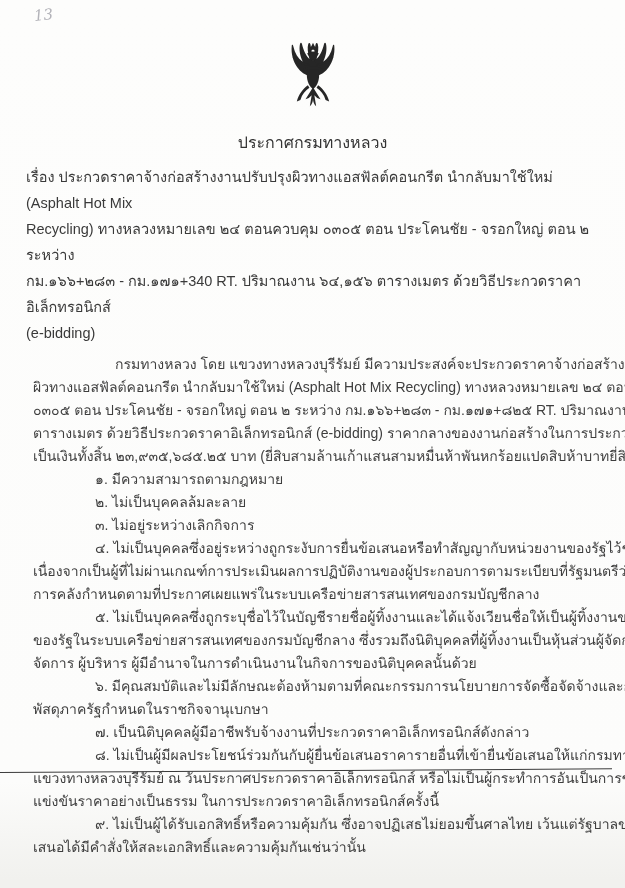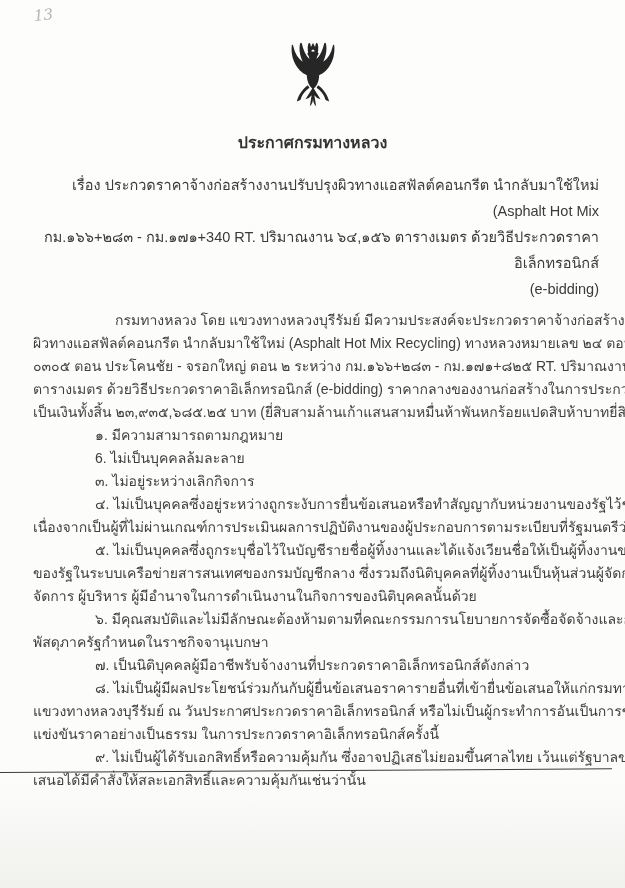--- a/index.html
+++ b/index.html
@@ -15,25 +15,25 @@
   }
   .pencil{
     position:absolute; left:34px; top:6px;
     font-size:15px; color:#b3b3b9;
     font-style:italic; transform:rotate(-6deg);
     font-family:"DejaVu Serif",serif;
   }
   .emblem{ padding-top:42px; text-align:center; }
   .emblem svg{ width:98px; height:82px; }
   .agency{
-    text-align:center; font-size:16px; font-weight:bold;
+    text-align:center; font-size:16px; font-weight:normal;
     color:#333; margin-top:4px; line-height:22px;
   }
   .subject{
-    margin-top:18px; text-align:right;
+    margin-top:10px; text-align:left;
     font-size:14.5px; line-height:26px; color:#3a3a3a;
     padding:0 26px;
   }
   .content{
     margin-top:7px; padding:0 28px 0 33px;
     font-size:14px; line-height:23px; color:#3e3e3e;
   }
   .ln{ white-space:nowrap; }
   .ind{ padding-left:62px; }     
   .ind-lg{ padding-left:82px; }
@@ -75,47 +75,49 @@
 
         <path d="M60 57.5 L50.5 72.5 Q55.5 71.5 58.3 67.5 L56 81.5 Q60 77.5 60 71.5 Q60 77.5 64 81.5 L61.7 67.5 Q64.5 71.5 69.5 72.5 Z"></path>
       </g>
     </svg>
   </div>
 
   <div class="agency">ประกาศกรมทางหลวง</div>
 
   <div class="subject">
     <div class="ln-c">เรื่อง ประกวดราคาจ้างก่อสร้างงานปรับปรุงผิวทางแอสฟัลต์คอนกรีต นำกลับมาใช้ใหม่ (Asphalt Hot Mix</div>
+    <div class="ln-c">Recycling) ทางหลวงหมายเลข ๒๔ ตอนควบคุม ๐๓๐๕ ตอน ประโคนชัย - จรอกใหญ่ ตอน ๒ ระหว่าง</div>
     <div class="ln-c">กม.๑๖๖+๒๘๓ - กม.๑๗๑+340 RT. ปริมาณงาน ๖๔,๑๕๖ ตารางเมตร ด้วยวิธีประกวดราคาอิเล็กทรอนิกส์</div>
     <div class="ln-c">(e-bidding)</div>
   </div>
 
   <div class="content">
 
     <div>
       <div class="ln ind-lg">กรมทางหลวง โดย แขวงทางหลวงบุรีรัมย์  มีความประสงค์จะประกวดราคาจ้างก่อสร้างงานปรับปรุง</div>
       <div class="ln">ผิวทางแอสฟัลต์คอนกรีต นำกลับมาใช้ใหม่ (Asphalt Hot Mix Recycling) ทางหลวงหมายเลข ๒๔ ตอนควบคุม</div>
       <div class="ln">๐๓๐๕ ตอน ประโคนชัย - จรอกใหญ่ ตอน ๒ ระหว่าง กม.๑๖๖+๒๘๓ - กม.๑๗๑+๘๒๕ RT. ปริมาณงาน ๖๔,๑๕๖</div>
       <div class="ln">ตารางเมตร ด้วยวิธีประกวดราคาอิเล็กทรอนิกส์ (e-bidding) ราคากลางของงานก่อสร้างในการประกวดราคาครั้งนี้</div>
       <div class="ln">เป็นเงินทั้งสิ้น ๒๓,๙๓๕,๖๘๕.๒๕ บาท (ยี่สิบสามล้านเก้าแสนสามหมื่นห้าพันหกร้อยแปดสิบห้าบาทยี่สิบห้าสตางค์)</div>
     </div>
 
 
     <div>
       <div class="ln ind">๑. มีความสามารถตามกฎหมาย</div>
     </div>
     <div>
-      <div class="ln ind">6. ไม่เป็นบุคคลล้มละลาย</div>
+      <div class="ln ind">๒. ไม่เป็นบุคคลล้มละลาย</div>
     </div>
     <div>
       <div class="ln ind">๓. ไม่อยู่ระหว่างเลิกกิจการ</div>
     </div>
     <div>
       <div class="ln ind">๔. ไม่เป็นบุคคลซึ่งอยู่ระหว่างถูกระงับการยื่นข้อเสนอหรือทำสัญญากับหน่วยงานของรัฐไว้ชั่วคราว</div>
       <div class="ln">เนื่องจากเป็นผู้ที่ไม่ผ่านเกณฑ์การประเมินผลการปฏิบัติงานของผู้ประกอบการตามระเบียบที่รัฐมนตรีว่าการกระทรวง</div>
+      <div class="ln">การคลังกำหนดตามที่ประกาศเผยแพร่ในระบบเครือข่ายสารสนเทศของกรมบัญชีกลาง</div>
     </div>
     <div>
       <div class="ln ind">๕. ไม่เป็นบุคคลซึ่งถูกระบุชื่อไว้ในบัญชีรายชื่อผู้ทิ้งงานและได้แจ้งเวียนชื่อให้เป็นผู้ทิ้งงานของหน่วยงาน</div>
       <div class="ln">ของรัฐในระบบเครือข่ายสารสนเทศของกรมบัญชีกลาง ซึ่งรวมถึงนิติบุคคลที่ผู้ทิ้งงานเป็นหุ้นส่วนผู้จัดการ กรรมการผู้</div>
       <div class="ln">จัดการ ผู้บริหาร ผู้มีอำนาจในการดำเนินงานในกิจการของนิติบุคคลนั้นด้วย</div>
     </div>
     <div>
       <div class="ln ind">๖. มีคุณสมบัติและไม่มีลักษณะต้องห้ามตามที่คณะกรรมการนโยบายการจัดซื้อจัดจ้างและการบริหาร</div>
       <div class="ln">พัสดุภาครัฐกำหนดในราชกิจจานุเบกษา</div>
     </div>

